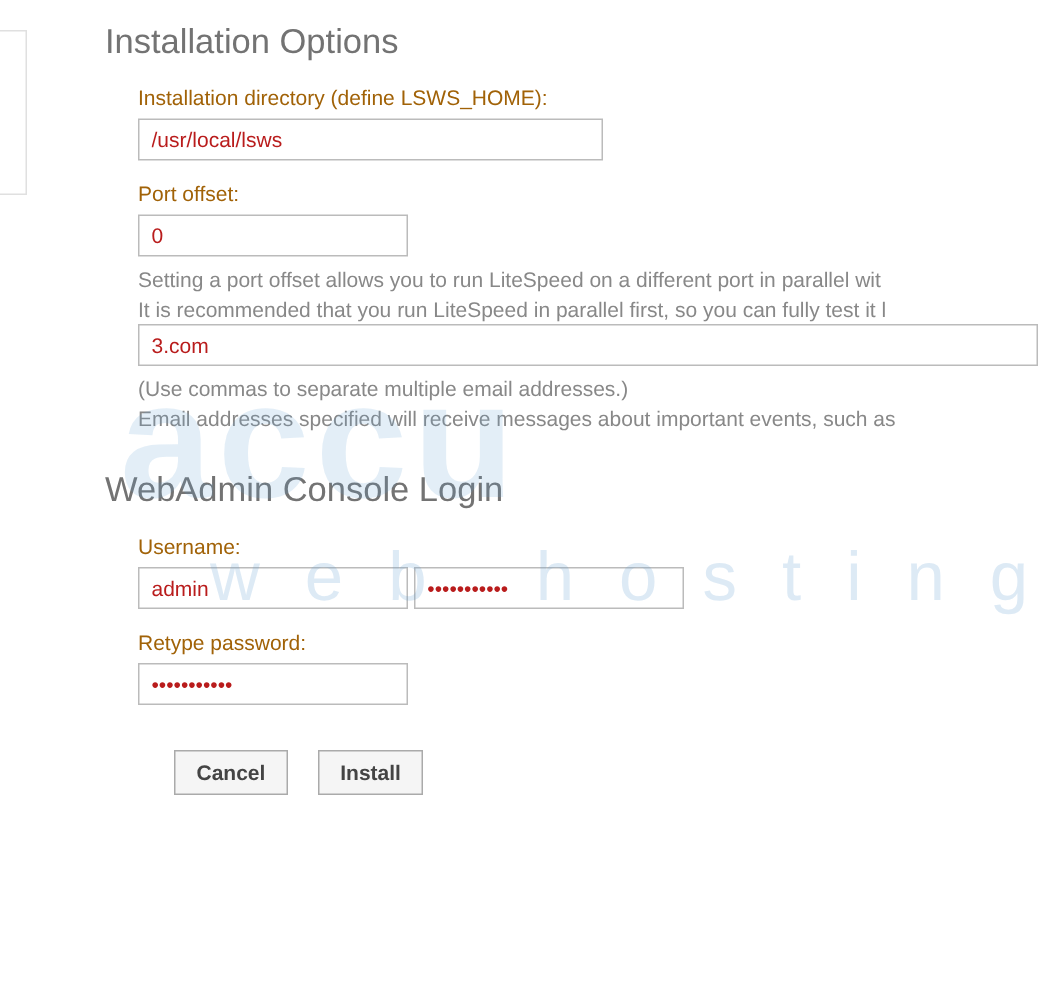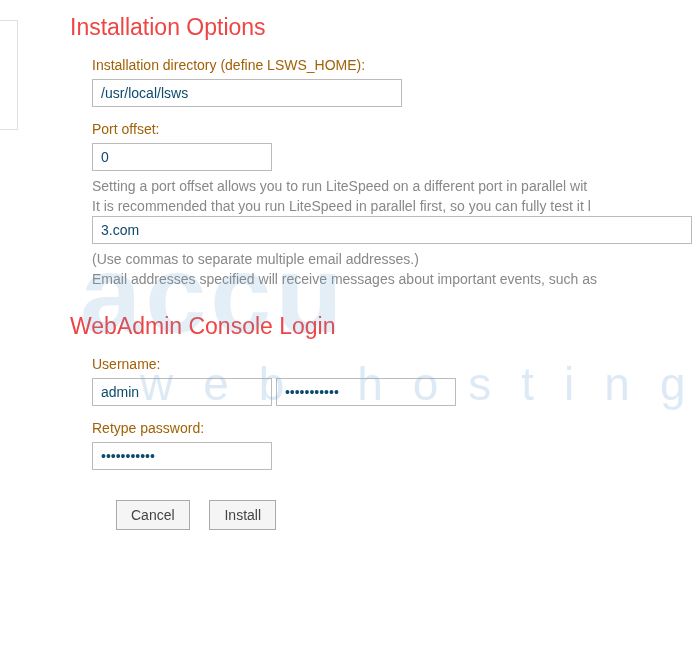--- a/index.html
+++ b/index.html
@@ -26,38 +26,38 @@
       border-right: 1px solid #e0e0e0;
       border-top: 1px solid #e0e0e0;
       border-bottom: 1px solid #e0e0e0;
     }
     .content {
       padding: 14px 0 0 70px;
     }
     h2.section-title {
       font-size: 23px;
       font-weight: 400;
-      color: #ef4444;
+      color: #737373;
       margin-bottom: 16px;
     }
     .indent {
       margin-left: 22px;
     }
     .field-label {
       font-weight: 400;
       color: #a16207;
       margin-top: 14px;
       margin-bottom: 6px;
       font-size: 14px;
     }
     input[type="text"], input[type="password"] {
       border: 1px solid #bbb;
       padding: 5px 8px;
       font-size: 14px;
-      color: #0c4a6e;
+      color: #b91c1c;
       background: #fff;
       font-family: inherit;
     }
     .input-wide {
       width: 310px;
     }
     .input-small {
       width: 180px;
     }
     .input-email {
@@ -79,20 +79,21 @@
     }
     button {
       font-family: inherit;
       font-size: 14px;
       padding: 6px 14px;
       background: #f5f5f5;
       border: 1px solid #aaa;
       color: #444;
       cursor: pointer;
       margin-right: 16px;
+      font-weight: bold;
     }
     .watermark {
       position: absolute;
       top: 230px;
       left: 80px;
       font-size: 58px;
       font-weight: 300;
       letter-spacing: 24px;
       color: rgba(100, 160, 210, 0.25);
       pointer-events: none;

